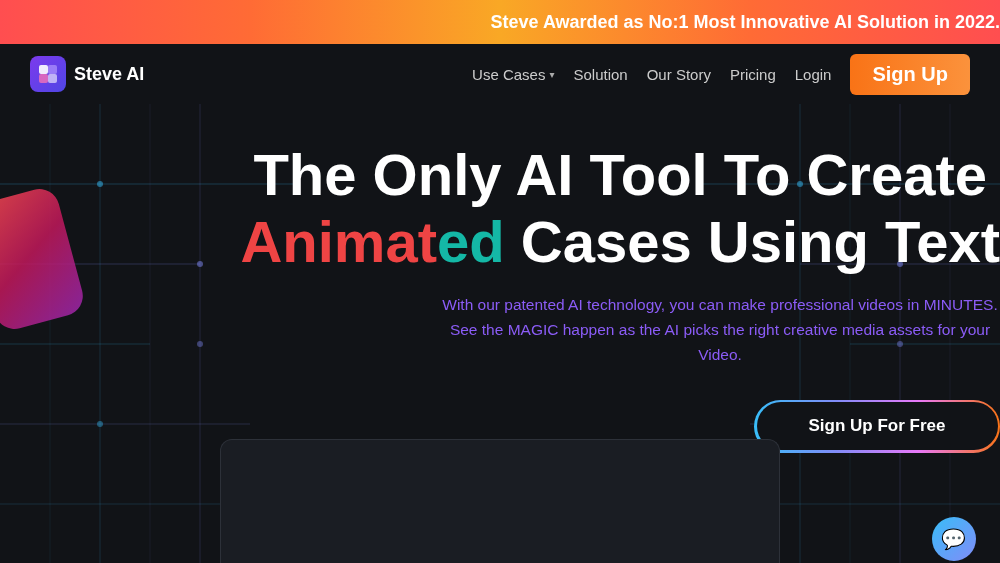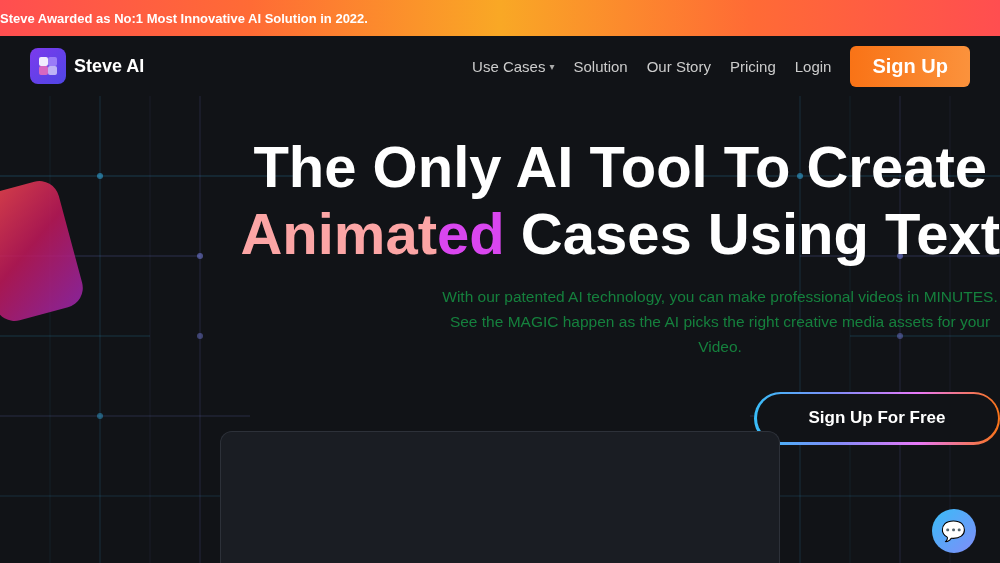--- a/index.html
+++ b/index.html
@@ -9,26 +9,26 @@
       height: 563px;
       overflow: hidden;
       font-family: -apple-system, BlinkMacSystemFont, 'Segoe UI', sans-serif;
       background: #111317;
       color: #fff;
     }
 
     
     .top-banner {
       width: 100%;
-      height: 36px;
+      height: 44px;
       background: linear-gradient(90deg, #ff4e50, #ff6b35, #f9a825, #ff6b35, #ff4e50);
       display: flex;
       align-items: center;
-      justify-content: flex-start;
-      font-size: 13px;
+      justify-content: flex-end;
+      font-size: 18px;
       font-weight: 600;
       color: #fff;
     }
 
     
     .navbar {
       width: 100%;
       height: 60px;
       display: flex;
       align-items: center;
@@ -136,34 +136,34 @@
       line-height: 1.15;
       color: #fff;
       max-width: 820px;
     }
 
     .hero-title .animated-word {
       display: inline;
     }
 
     .hero-title .animated-word .blue-part {
-      color: #fca5a5;
+      color: #ef4444;
       margin-top: 35px;
     }
 
     .hero-title .animated-word .pink-part {
-      color: #d946ef;
+      color: #14b8a6;
     }
 
     .hero-subtitle {
       position: relative;
       z-index: 2;
       margin-top: 18px;
       text-align: center;
-      color: #15803d;
+      color: #8b5cf6;
       font-size: 15.5px;
       line-height: 1.6;
       max-width: 560px;
     }
 
     .cta-btn-wrapper {
       position: relative;
       z-index: 2;
       margin-top: 32px;
       padding: 2.5px;

